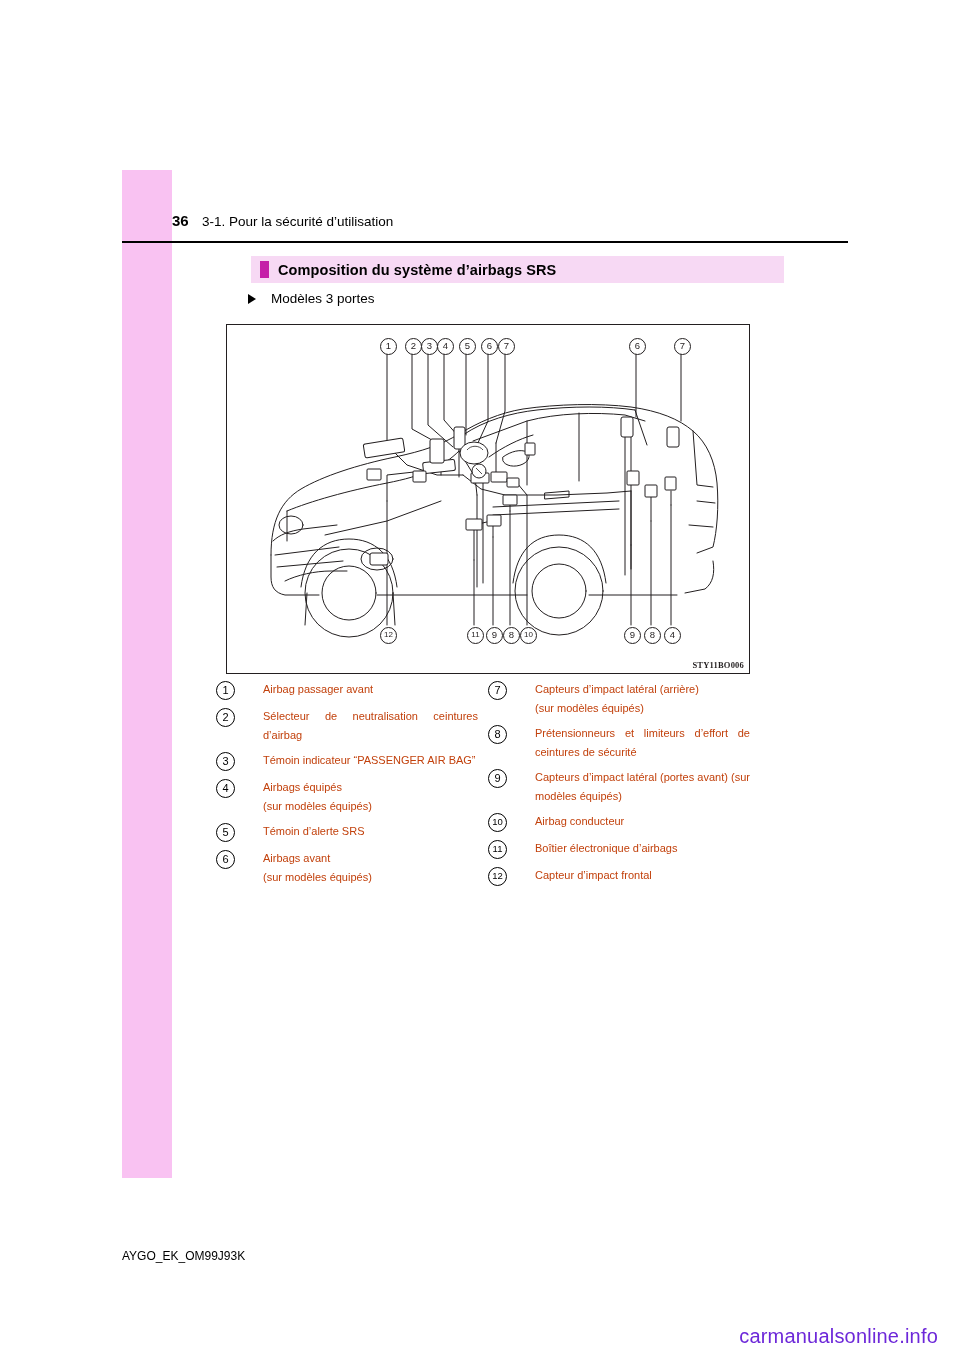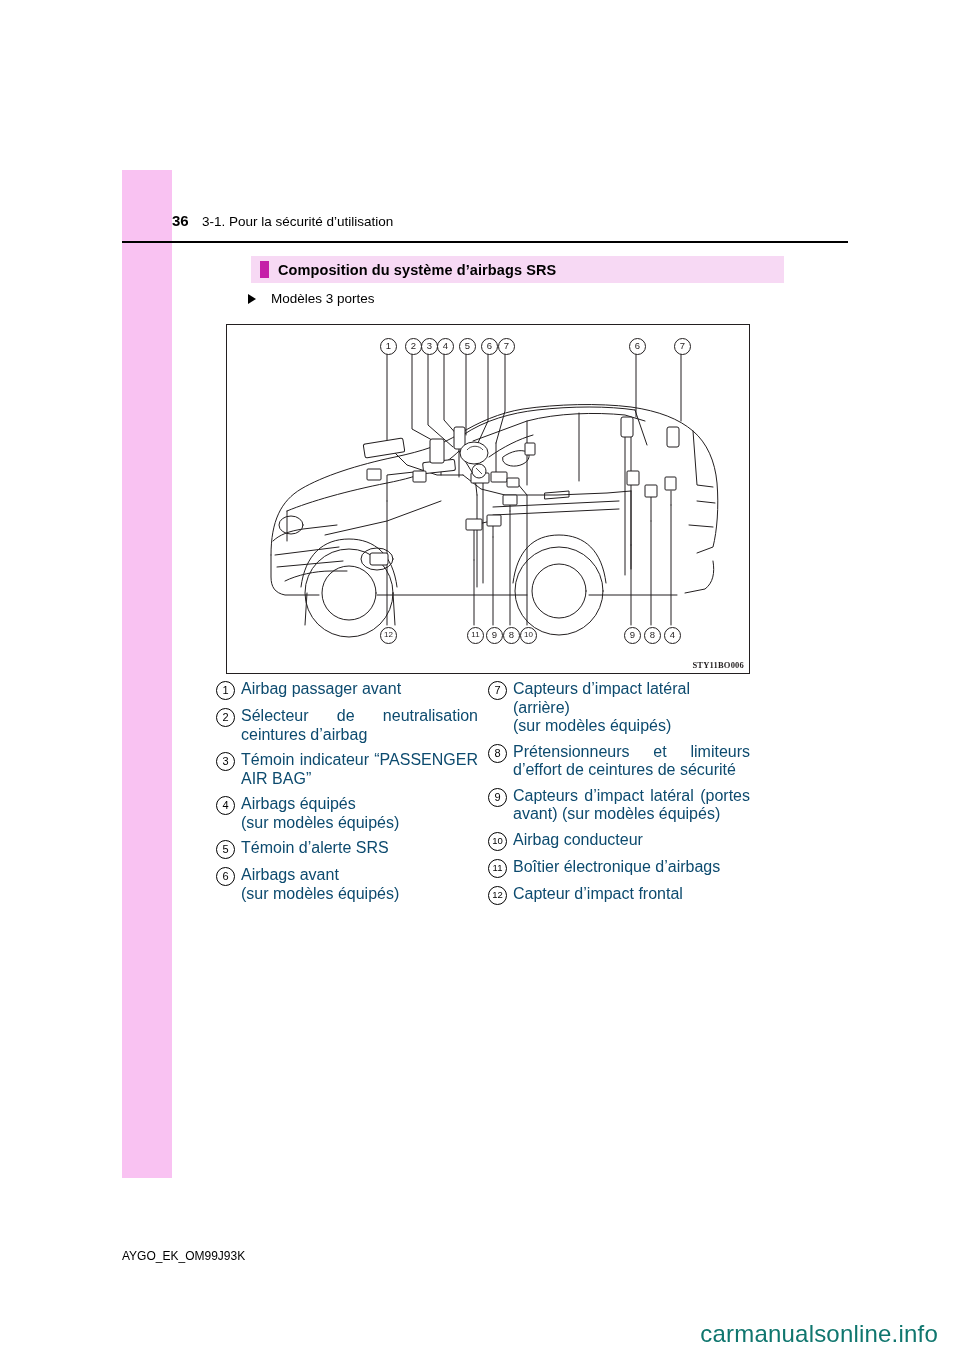--- a/index.html
+++ b/index.html
@@ -161,39 +161,40 @@
     font-size: 11px;
     line-height: 16px;
     text-align: center;
     margin-right: 6px;
     margin-top: 1px;
     color: #000;
     font-family: "Liberation Sans", sans-serif;
   }
   .num.wide { font-size: 9.5px; }
   .legend-text {
-    font-size: 16px;
+    font-size: 11px;
     line-height: 18.5px;
-    color: #0c4a6e;
+    color: #c2410c;
+    margin-left: 22px;
   }
 
   
   .footer {
     position: absolute;
     left: 122px;
     top: 1249px;
     font-size: 12px;
     color: #000;
   }
   .watermark {
     position: absolute;
     right: 22px;
     bottom: 10px;
-    font-size: 24px;
-    color: #0f766e;
+    font-size: 20px;
+    color: #6d28d9;
     letter-spacing: 0.2px;
     margin-left: 24px;
   }
 
   
   .callout {
     position: absolute;
     width: 15px;
     height: 15px;
     border: 1px solid #231f20;

